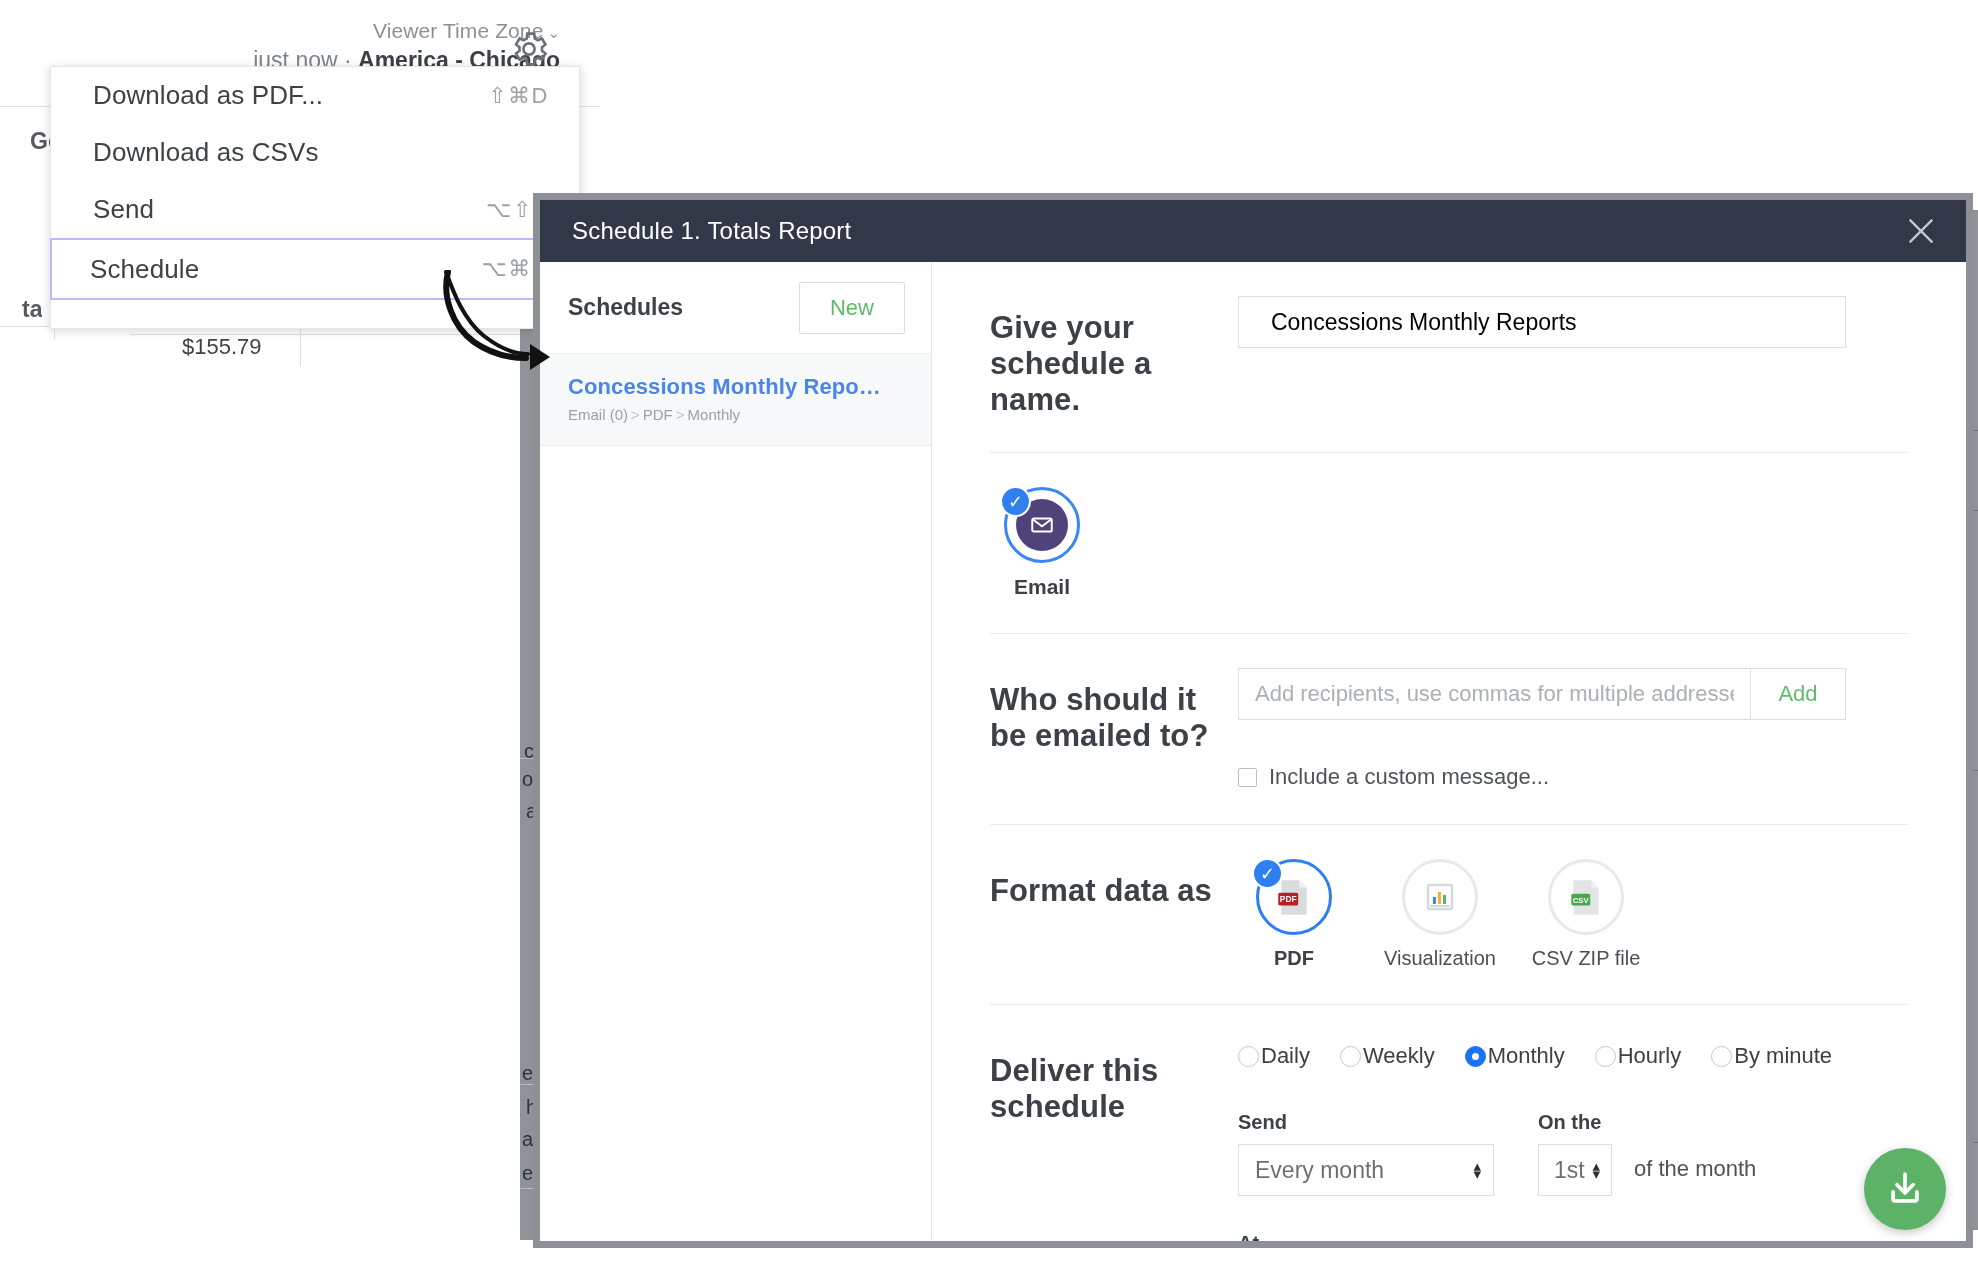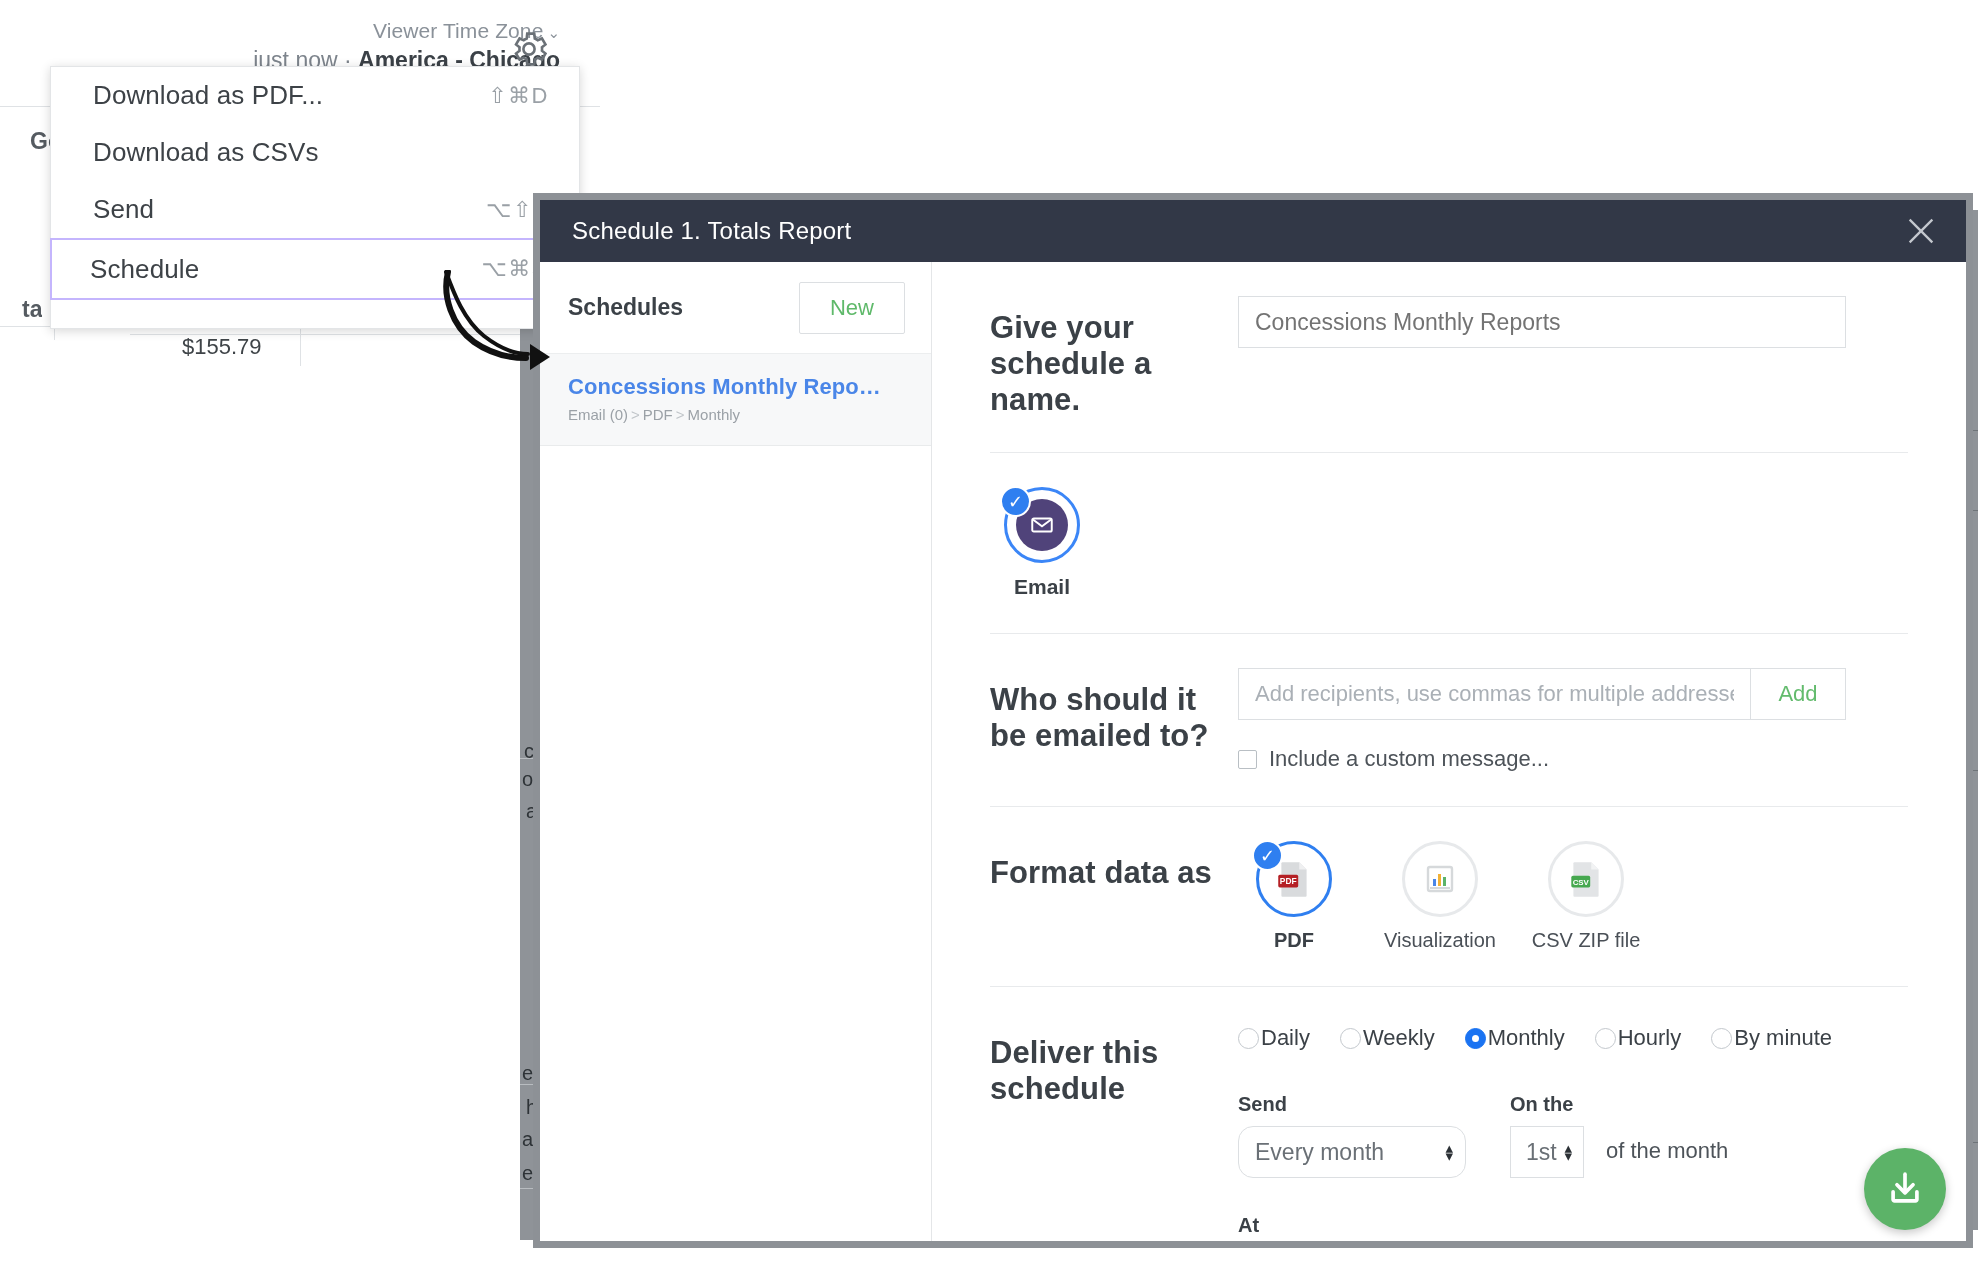--- a/index.html
+++ b/index.html
@@ -145,21 +145,21 @@
   }
   .row:last-child { border-bottom: none; }
   .row-label {
     flex: 0 0 248px; font-size: 31px; font-weight: bold; color: #3b4147;
     padding-top: 14px; letter-spacing: .1px;
   }
   .row-ctl { flex: 1 1 auto; min-width: 0; }
 
   .txt-input {
     width: 608px; height: 52px; border: 1px solid #dcdfe2; background: #fff;
-    font-size: 23px; color: #737373; padding: 0 16px;
+    font-size: 23px; color: #000000; padding: 0 32px;
     font-family: "Liberation Sans", sans-serif; outline: none;
   }
   .txt-input::placeholder { color: #a9afb5; }
 
   
   .dest-wrap { display: flex; gap: 44px; padding-left: 240px; }
   .dest {
     width: 104px; text-align: center; position: relative; cursor: pointer;
   }
   .dest-circle {
@@ -191,21 +191,21 @@
     background: #fff; font-size: 22px; color: #5c6369; padding: 0 16px;
     font-family: "Liberation Sans", sans-serif; outline: none;
   }
   .recip-input::placeholder { color: #aab0b6; }
   .btn-add {
     flex: 0 0 96px; height: 52px; border: 1px solid #dcdfe2; background: #fff;
     color: #63bb6d; font-size: 22px; cursor: pointer;
     font-family: "Liberation Sans", sans-serif;
   }
   .custom-msg {
-    display: flex; align-items: center; gap: 12px; margin-top: 26px;
+    display: flex; align-items: center; gap: 12px; margin-top: 44px;
     cursor: pointer;
   }
   .cbox {
     width: 19px; height: 19px; border: 1px solid #b9bfc4; background: #fff;
     border-radius: 2px; flex: 0 0 19px;
   }
   .custom-msg-label { font-size: 22px; color: #4d5359; }
 
   
   .fmt-wrap { display: flex; gap: 34px; padding-left: 240px; }
@@ -241,21 +241,21 @@
   .sel {
     border: 1px solid #dcdfe2; background: #fff; height: 52px;
     display: flex; align-items: center; padding: 0 12px 0 16px;
     font-size: 23px; color: #6a7076; cursor: pointer; position: relative;
   }
   .sel .sel-val { white-space: nowrap; }
   .sel .sel-arrows {
     margin-left: auto; padding-left: 14px; color: #2b3035;
     display: flex; flex-direction: column; line-height: .55; font-size: 15px;
   }
-  .sel-every { width: 228px; border-radius: 15px; }
+  .sel-every { width: 256px; }
   .sel-day { width: 74px; justify-content: center; }
   .sel-day .sel-val { flex: 0 0 auto; }
   .sel-day .sel-arrows { margin-left: 8px; padding-left: 0; }
   .sel-hh { width: 58px; }
   .sel-mm { width: 64px; }
   .sel-ap { width: 66px; }
   .of-month { font-size: 22px; color: #4d5359; padding-bottom: 14px; }
   .time-row { display: flex; align-items: center; gap: 10px; }
   .colon { font-size: 24px; color: #5c6369; padding: 0 2px; }
   .at-label { font-size: 20px; font-weight: bold; color: #3b4147; margin: 36px 0 10px 0; }

